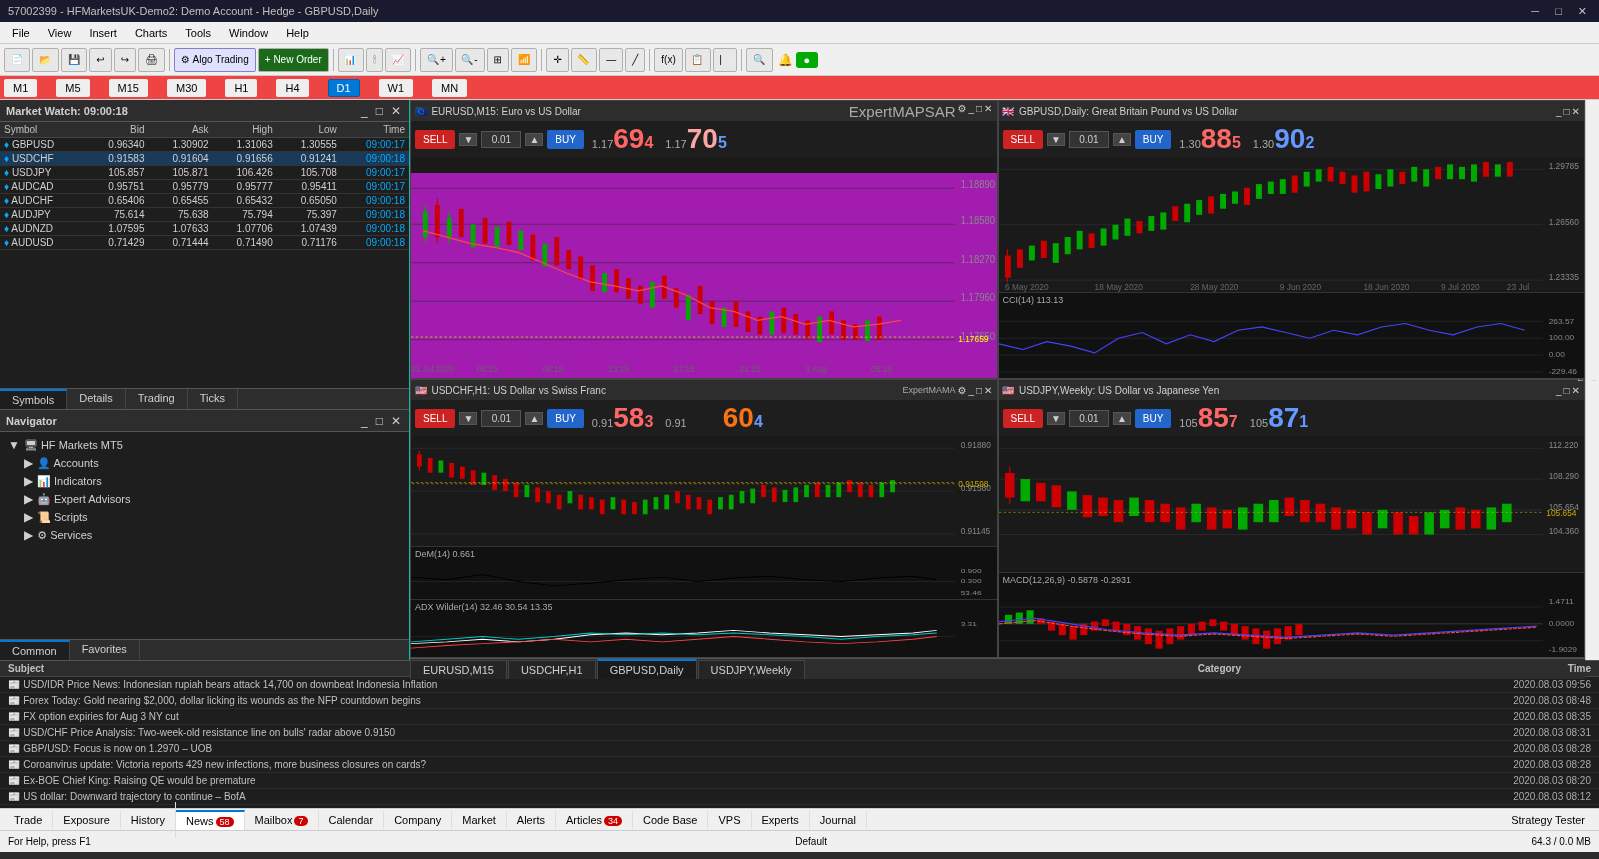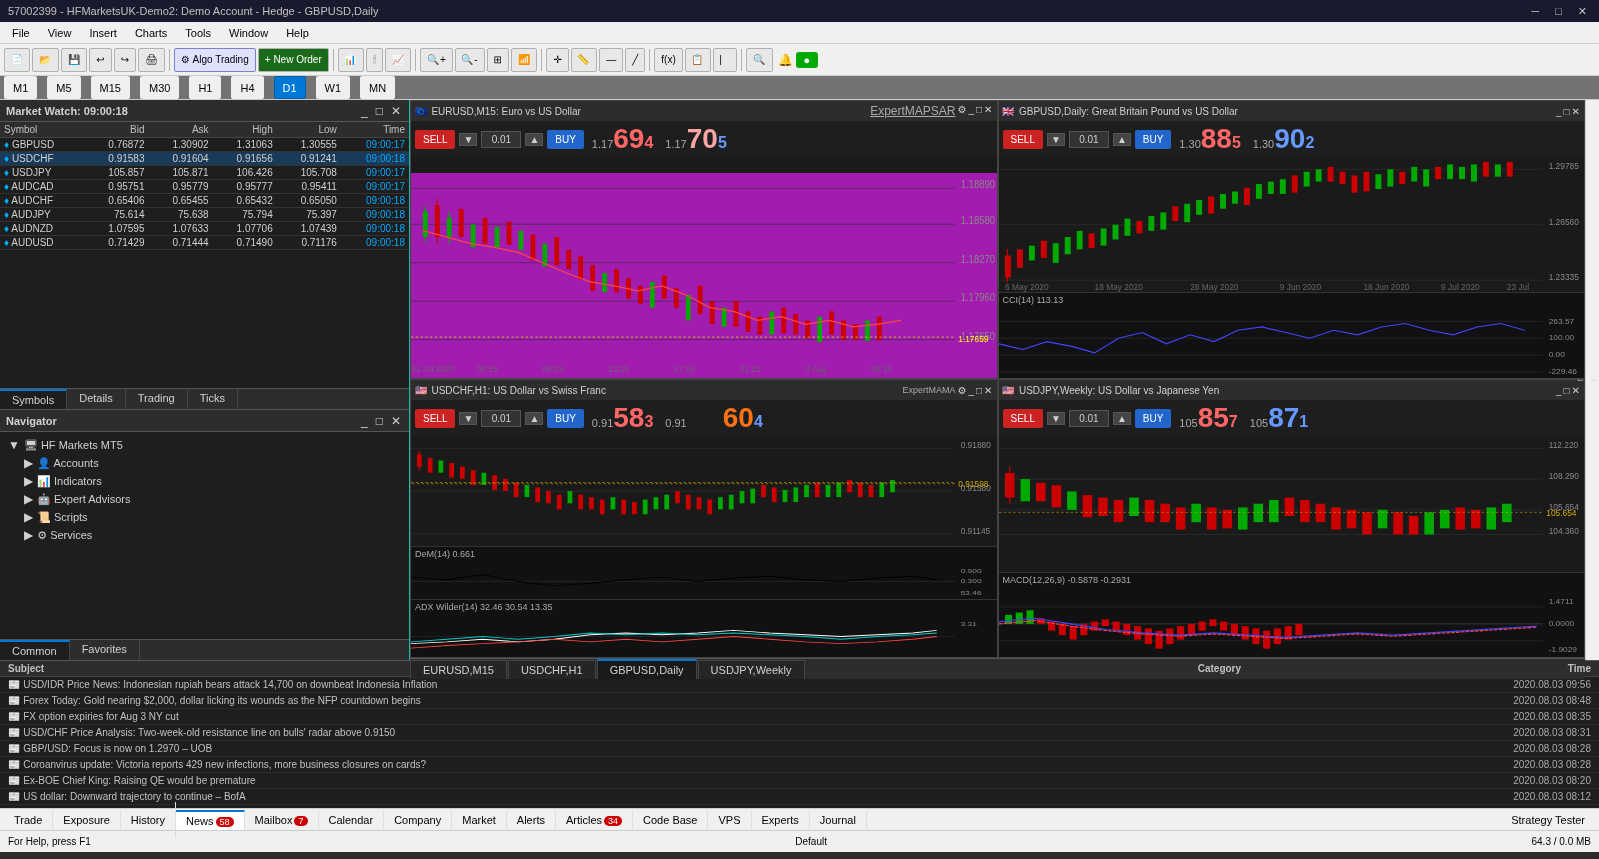--- a/index.html
+++ b/index.html
@@ -15,21 +15,21 @@
     #menubar span { padding: 2px 8px; cursor: pointer; font-size: 11px; }
 
     
     #toolbar { background: #f0f0f0; height: 32px; display: flex; align-items: center; padding: 0 4px; gap: 2px; border-bottom: 1px solid #ccc; flex-wrap: wrap; }
     .tb-btn { background: #e8e8e8; border: 1px solid #b0b0b0; padding: 2px 6px; cursor: pointer; font-size: 10px; height: 24px; display: flex; align-items: center; border-radius: 2px; }
     .tb-separator { width: 1px; height: 22px; background: #b0b0b0; margin: 0 2px; }
     .tb-green { background: #00aa00; color: white; border-radius: 3px; padding: 2px 8px; font-weight: bold; }
     .tb-algo { background: #e0e0ff; border: 1px solid #8080cc; }
 
     
-    #timeframes { background: #737373; height: 24px; display: flex; padding: 0 4px; gap: 10px; border-bottom: 1px solid #ccc; }
+    #timeframes { background: #ef4444; height: 24px; display: flex; align-items: center; padding: 0 4px; gap: 19px; border-bottom: 1px solid #ccc; }
     .tf-btn { padding: 2px 8px; cursor: pointer; font-size: 11px; border: 1px solid transparent; border-radius: 2px; }
     .tf-btn.active { background: #0078d7; color: white; border-color: #005fa3; }
 
     
     #main { display: flex; height: calc(859px - 22px - 22px - 32px - 24px - 22px - 22px - 22px); }
 
     
     #left-panel { width: 410px; display: flex; flex-direction: column; border-right: 1px solid #555; }
 
     
@@ -200,21 +200,21 @@
               <th>Bid</th>
               <th>Ask</th>
               <th>High</th>
               <th>Low</th>
               <th>Time</th>
             </tr>
           </thead>
           <tbody id="mw-body">
               <tr>
       <td><span style="color:#00aaff">♦</span> GBPUSD</td>
-      <td>0.76872</td>
+      <td>0.96340</td>
       <td>1.30902</td>
       <td>1.31063</td>
       <td>1.30555</td>
       <td style="color:#00aaff">09:00:17</td>
     </tr>
               <tr style="background: rgb(26, 58, 90);">
       <td><span style="color:#00aaff">♦</span> USDCHF</td>
       <td>0.91583</td>
       <td>0.91604</td>
       <td>0.91656</td>
@@ -329,21 +329,21 @@
 
     <div style="flex:1;display:grid;grid-template-columns:1fr 1fr;grid-template-rows:1fr 1fr;">
 
       <div class="chart-window">
         <div class="chart-titlebar">
           <div class="chart-title">
             <span>🇪🇺</span>
             <span>EURUSD,M15: Euro vs US Dollar</span>
           </div>
           <div class="chart-controls">
-            <span style="color:#aaa;font-size:12px;text-decoration:underline;">ExpertMAPSAR</span>
+            <span style="color:#aaa;font-size:15px;">ExpertMAPSAR</span>
             <span style="cursor:pointer;">⚙</span>
             <span style="cursor:pointer;">_</span>
             <span style="cursor:pointer;">□</span>
             <span style="cursor:pointer;">✕</span>
           </div>
         </div>
         <div class="trade-bar">
           <button class="sell-btn">SELL</button>
           <button class="arrow-btn">▼</button>
           <input class="lot-input" value="0.01" style="">

